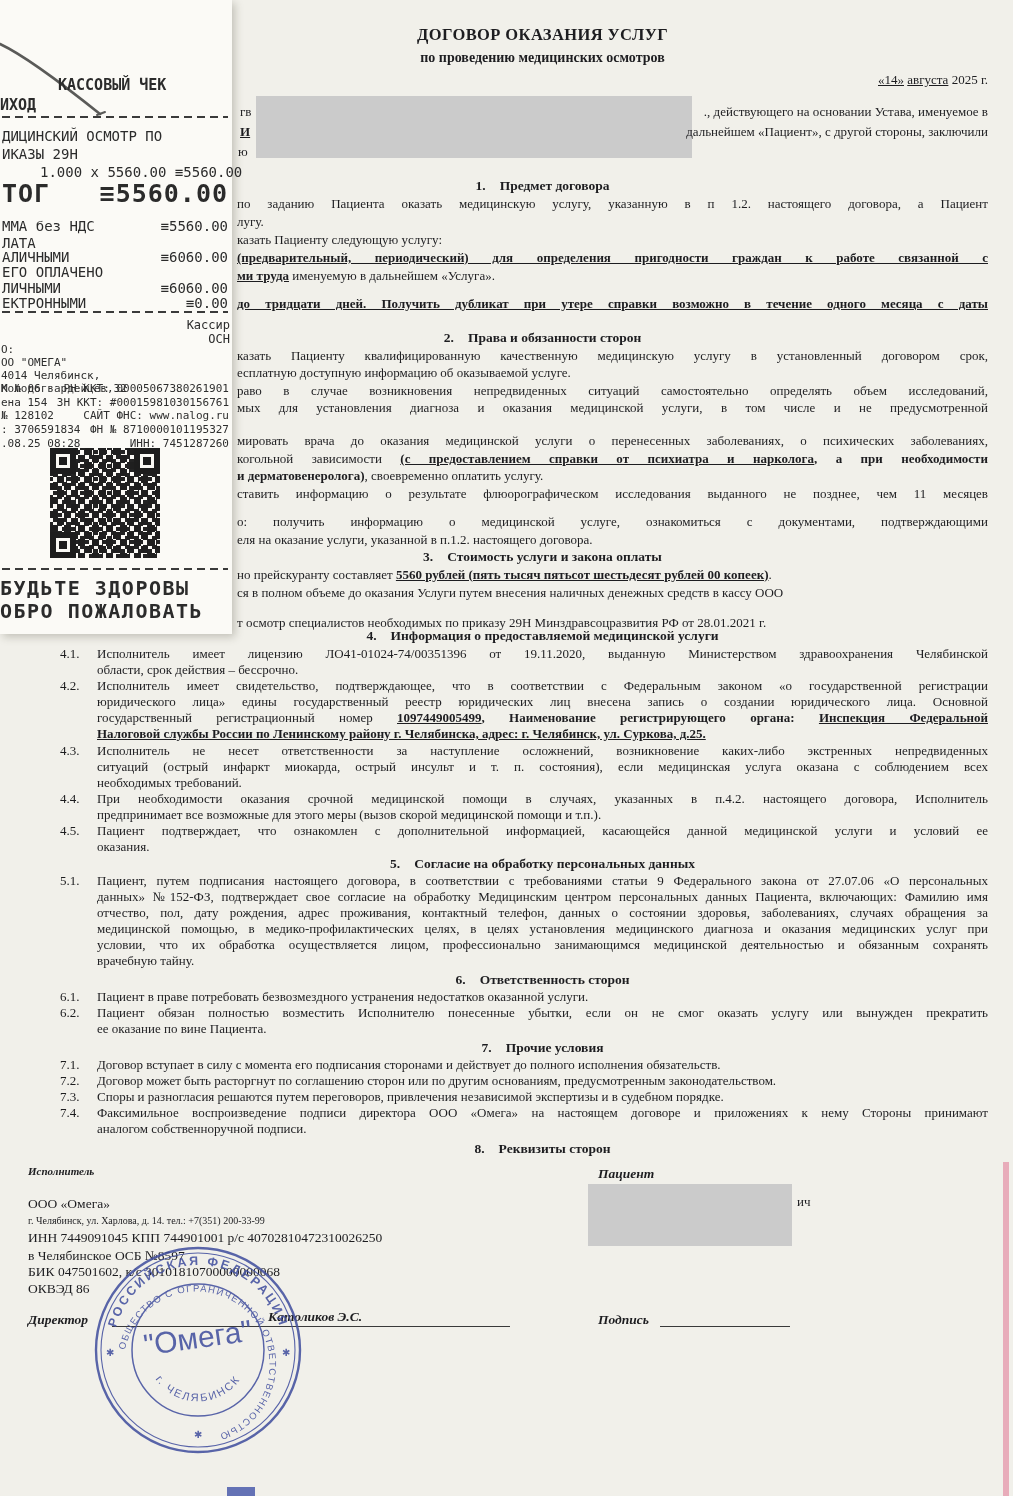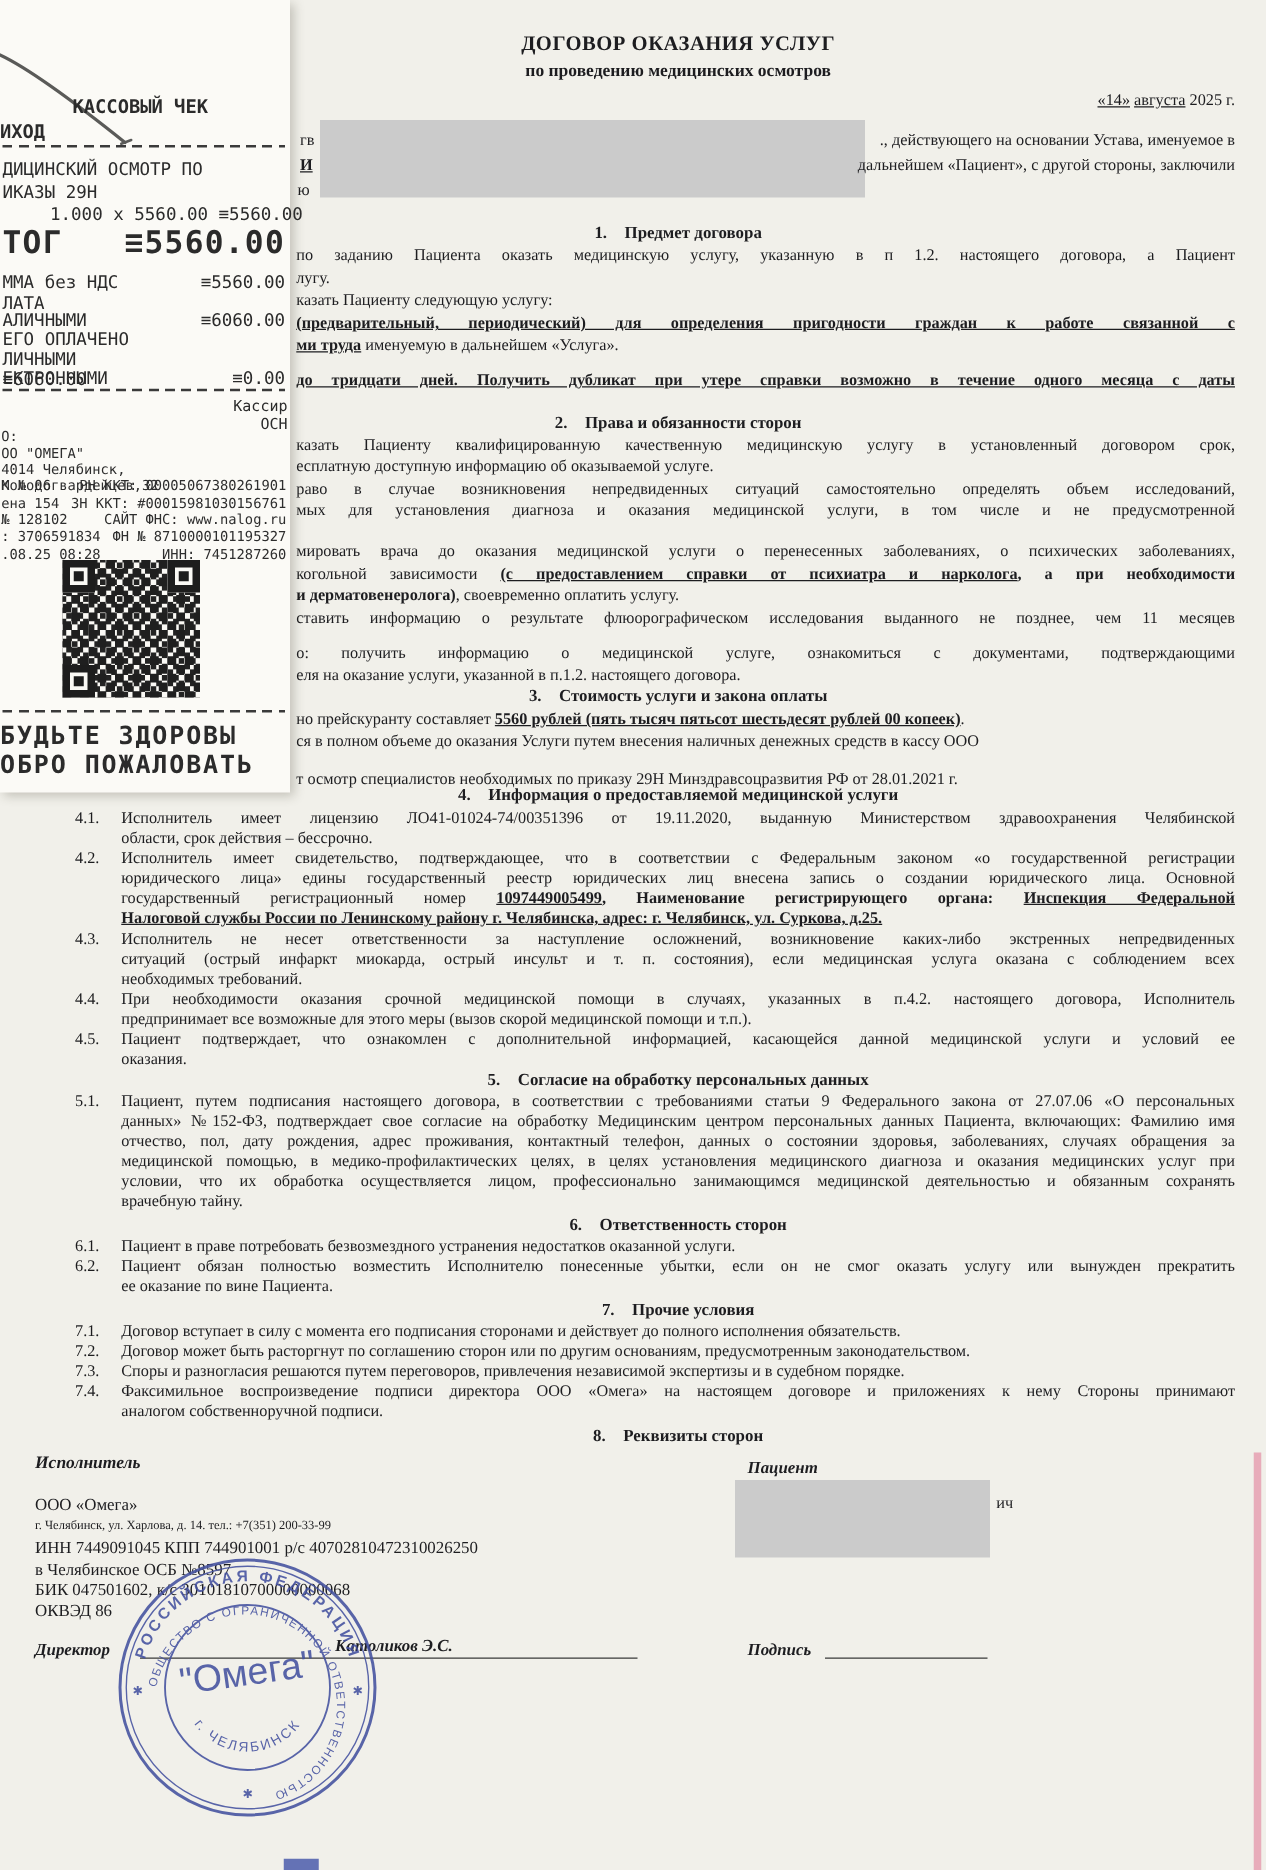--- a/index.html
+++ b/index.html
@@ -140,21 +140,21 @@
   <div class="num" style="top:1089px;">7.3.</div>
   <div class="dl ln" style="top:1089px;">Споры и разногласия решаются путем переговоров, привлечения независимой экспертизы и в судебном порядке.</div>
   <div class="num" style="top:1105px;">7.4.</div>
   <div class="dl ln j" style="top:1105px;">Факсимильное воспроизведение подписи директора ООО «Омега» на настоящем договоре и приложениях к нему Стороны принимают</div>
   <div class="dl ln" style="top:1121px;">аналогом собственноручной подписи.</div>
 
   <div class="dl hd" style="left:97px;top:1141px;width:891px;">
     <span class="hn">8.</span><span>Реквизиты сторон</span>
   </div>
 
-  <div class="dl it" style="left:28px;top:1163px;font-size:14px;">Исполнитель</div>
+  <div class="dl it" style="left:28px;top:1163px;font-size:11px;">Исполнитель</div>
   <div class="dl" style="left:28px;top:1196px;font-size:13.5px;">ООО «Омега»</div>
   <div class="dl" style="left:28px;top:1213px;font-size:10px;">г. Челябинск, ул. Харлова, д. 14. тел.: +7(351) 200-33-99</div>
   <div class="dl" style="left:28px;top:1230px;font-size:13.5px;">ИНН 7449091045 КПП 744901001 р/с 40702810472310026250</div>
   <div class="dl" style="left:28px;top:1248px;font-size:13.5px;">в Челябинское ОСБ №8597</div>
   <div class="dl" style="left:28px;top:1264px;font-size:13.5px;">БИК 047501602, к/с 30101810700000000068</div>
   <div class="dl" style="left:28px;top:1281px;font-size:13.5px;">ОКВЭД 86</div>
 
   <div class="dl it" style="left:28px;top:1312px;font-size:13.5px;">Директор</div>
   <div class="sigline" style="left:112px;top:1326px;width:398px;"></div>
   <div class="dl it" style="left:268px;top:1309px;font-size:13.5px;text-align:center;">Католиков Э.С.</div>
@@ -189,21 +189,21 @@
         <span></span>
       </div>
     <div class="rrow" style="top:249px;">
         <span>АЛИЧНЫМИ</span>
         <span>≡6060.00</span>
       </div>
     <div class="rrow" style="top:264px;">
         <span>ЕГО ОПЛАЧЕНО</span>
         <span></span>
       </div>
-    <div class="rrow" style="top:280px;flex-direction:column;">
+    <div class="rrow" style="top:280px;">
         <span>ЛИЧНЫМИ</span>
         <span>≡6060.00</span>
       </div>
     <div class="rrow" style="top:295px;">
         <span>ЕКТРОННЫМИ</span>
         <span>≡0.00</span>
       </div>
     <div class="rdash" style="top:311px;"></div>
     <div class="r" style="right:2px;top:318px;font-size:12px;">Кассир</div>
     <div class="r" style="right:2px;top:332px;font-size:12px;">ОСН</div>

